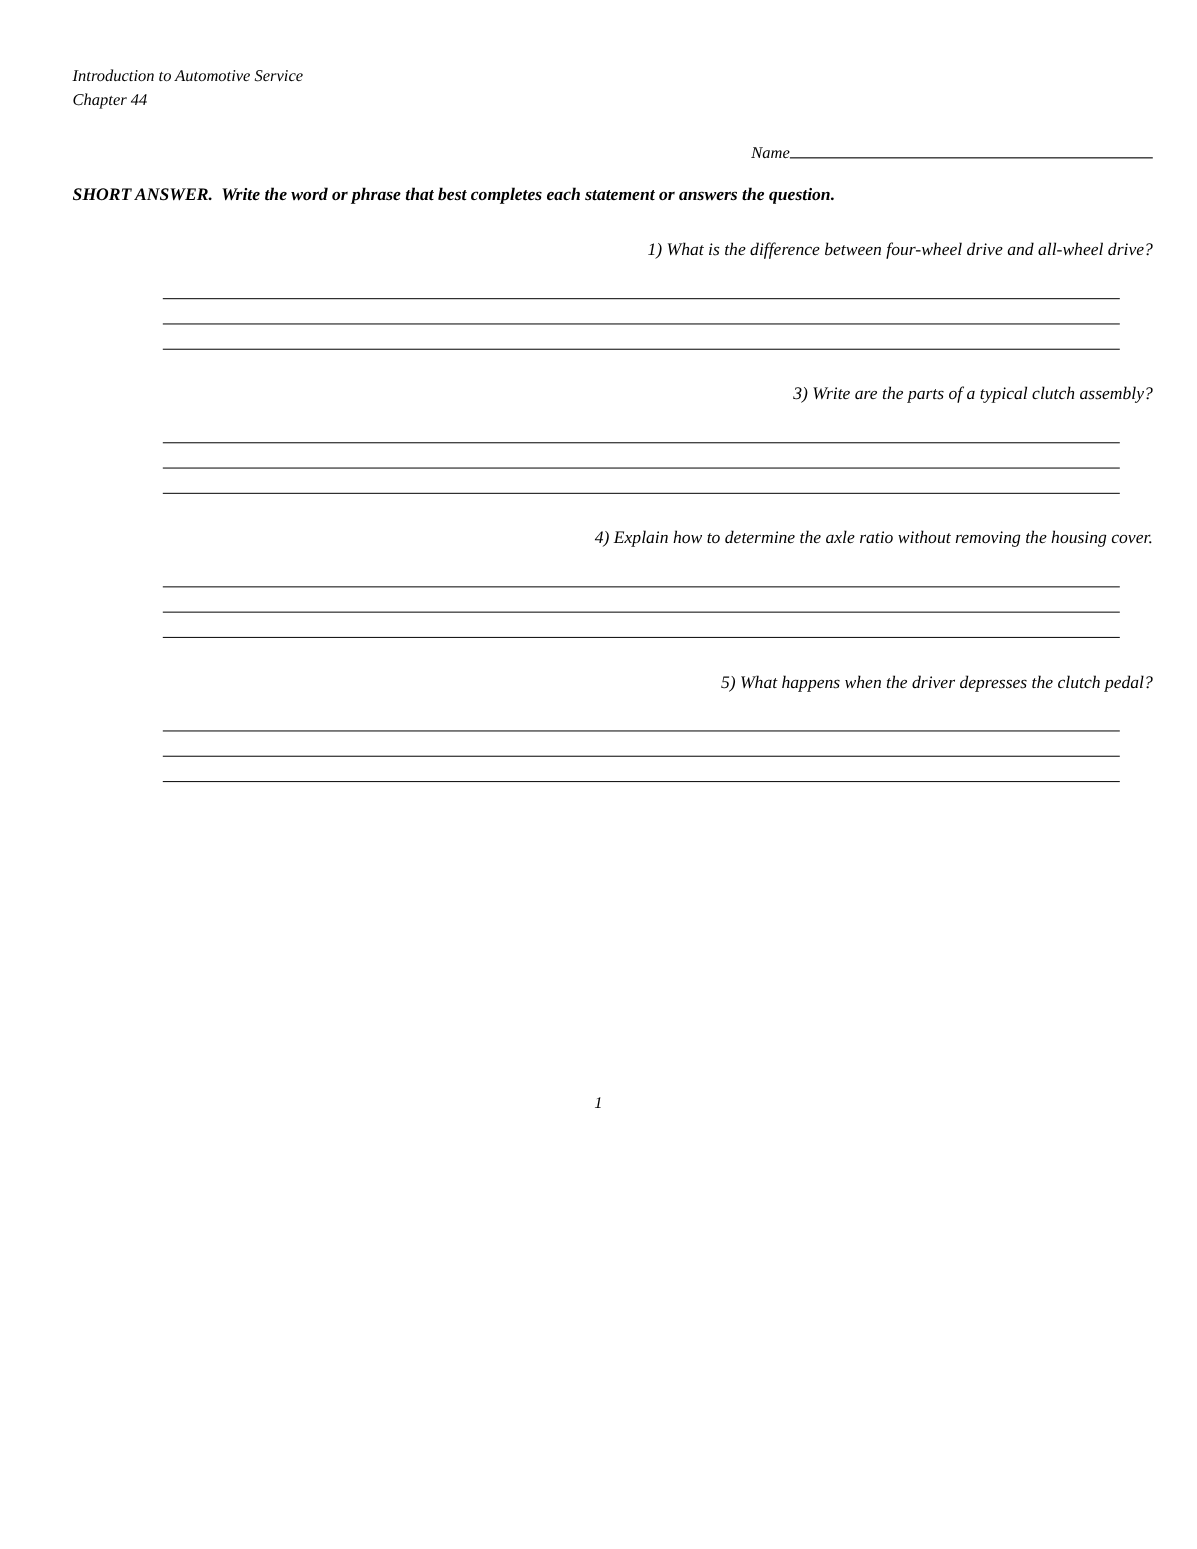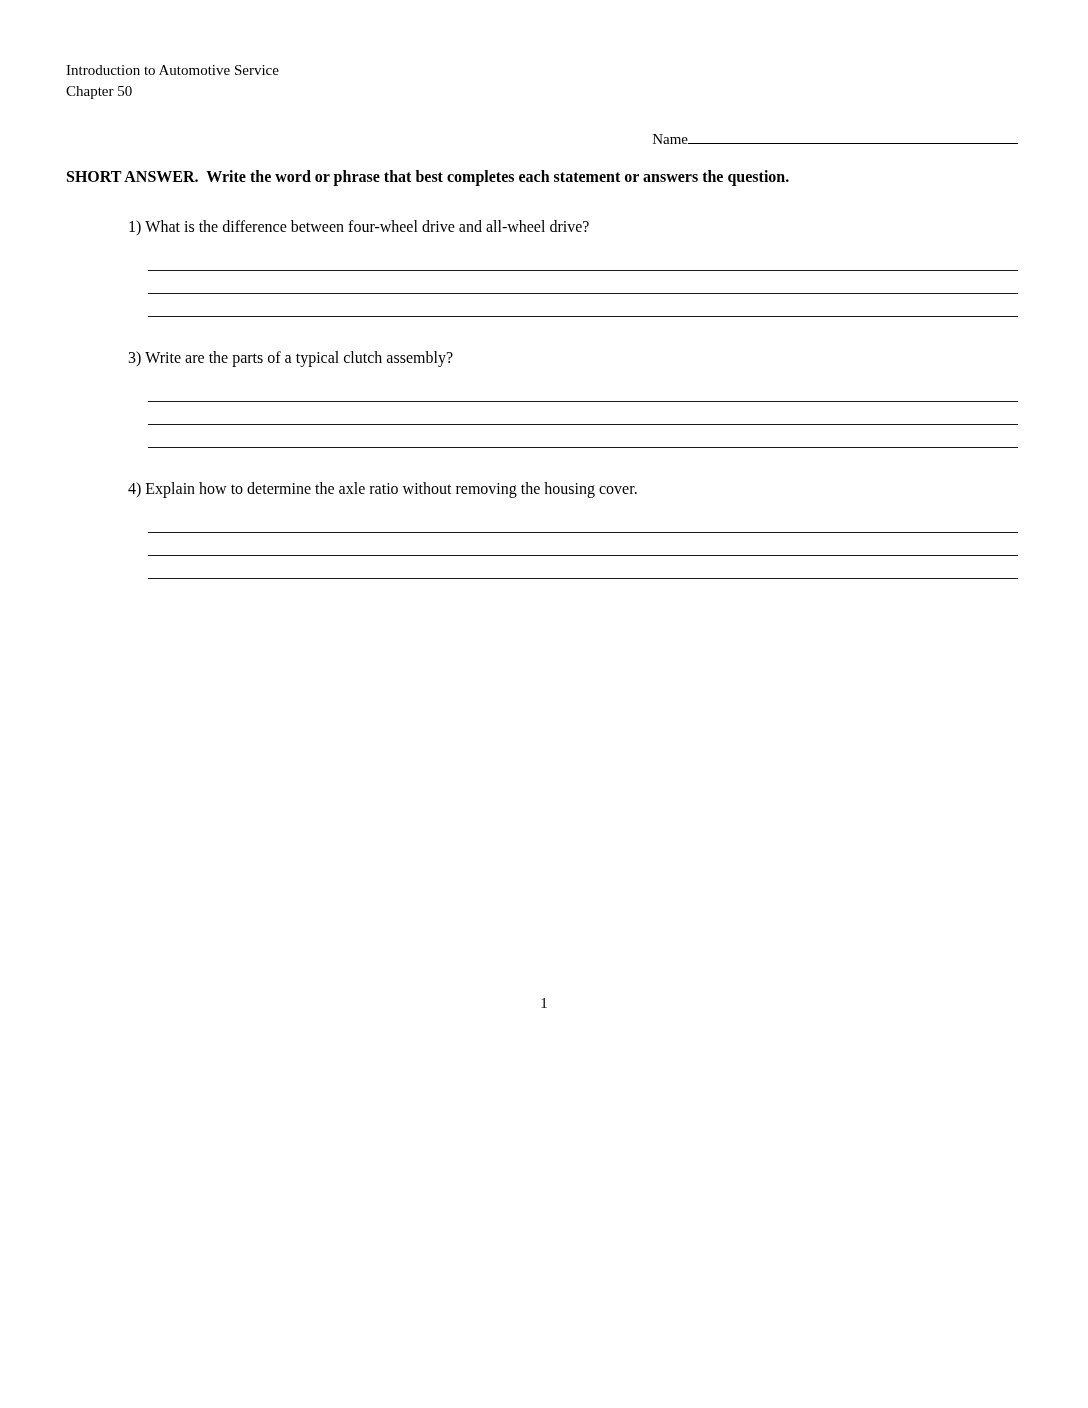--- a/index.html
+++ b/index.html
@@ -12,22 +12,23 @@
     height: 1408px;
     position: relative;
     font-family: "Liberation Serif", "DejaVu Serif", serif;
     color: #000000;
     -webkit-font-smoothing: antialiased;
   }
   .page {
     box-sizing: border-box;
     width: 1088px;
     height: 1088px;
-    padding: 60px 70px 0 66px;
+    padding: 60px 40px 0 66px;
     position: relative;
+    font-style: italic;
   }
   .course-header {
     font-size: 15px;
     line-height: 1.4;
   }
   .course-line, .chapter-line {
     display: block;
   }
   .name-row {
     margin-top: 27px;
@@ -43,20 +44,21 @@
     height: 14px;
   }
   .instructions {
     margin-top: 20px;
     font-size: 16px;
     font-weight: bold;
     white-space: pre-wrap;
   }
   .question-block {
     margin-top: 32px;
+    text-align: right;
   }
   .question-text {
     margin-left: 62px;
     font-size: 16px;
   }
   .q-number {
     margin-right: 4px;
   }
   .answer-lines {
     margin-left: 82px;
@@ -76,21 +78,21 @@
     font-size: 15px;
   }
 </style>
 </head>
 <body>
 
 <div class="page">
 
   <div class="course-header">
     <span class="course-line">Introduction to Automotive Service</span>
-    <span class="chapter-line">Chapter 50</span>
+    <span class="chapter-line">Chapter 44</span>
   </div>
 
   <div class="name-row">
     <span>Name</span><span class="name-blank"></span>
   </div>
 
   <div class="instructions">SHORT ANSWER.  Write the word or phrase that best completes each statement or answers the question.</div>
 
   <div class="question-block">
     <div class="question-text">
@@ -119,16 +121,26 @@
     <div class="question-text">
       <span class="q-number">4)</span><span>Explain how to determine the axle ratio without removing the housing cover.</span>
     </div>
     <div class="answer-lines">
       <div class="answer-line"></div>
       <div class="answer-line"></div>
       <div class="answer-line"></div>
     </div>
   </div>
 
+  <div class="question-block">
+    <div class="question-text">
+      <span class="q-number">5)</span><span>What happens when the driver depresses the clutch pedal?</span>
+    </div>
+    <div class="answer-lines">
+      <div class="answer-line"></div>
+      <div class="answer-line"></div>
+      <div class="answer-line"></div>
+    </div>
+  </div>
 
   <div class="page-footer">1</div>
 
 </div>
 
 </body></html>

